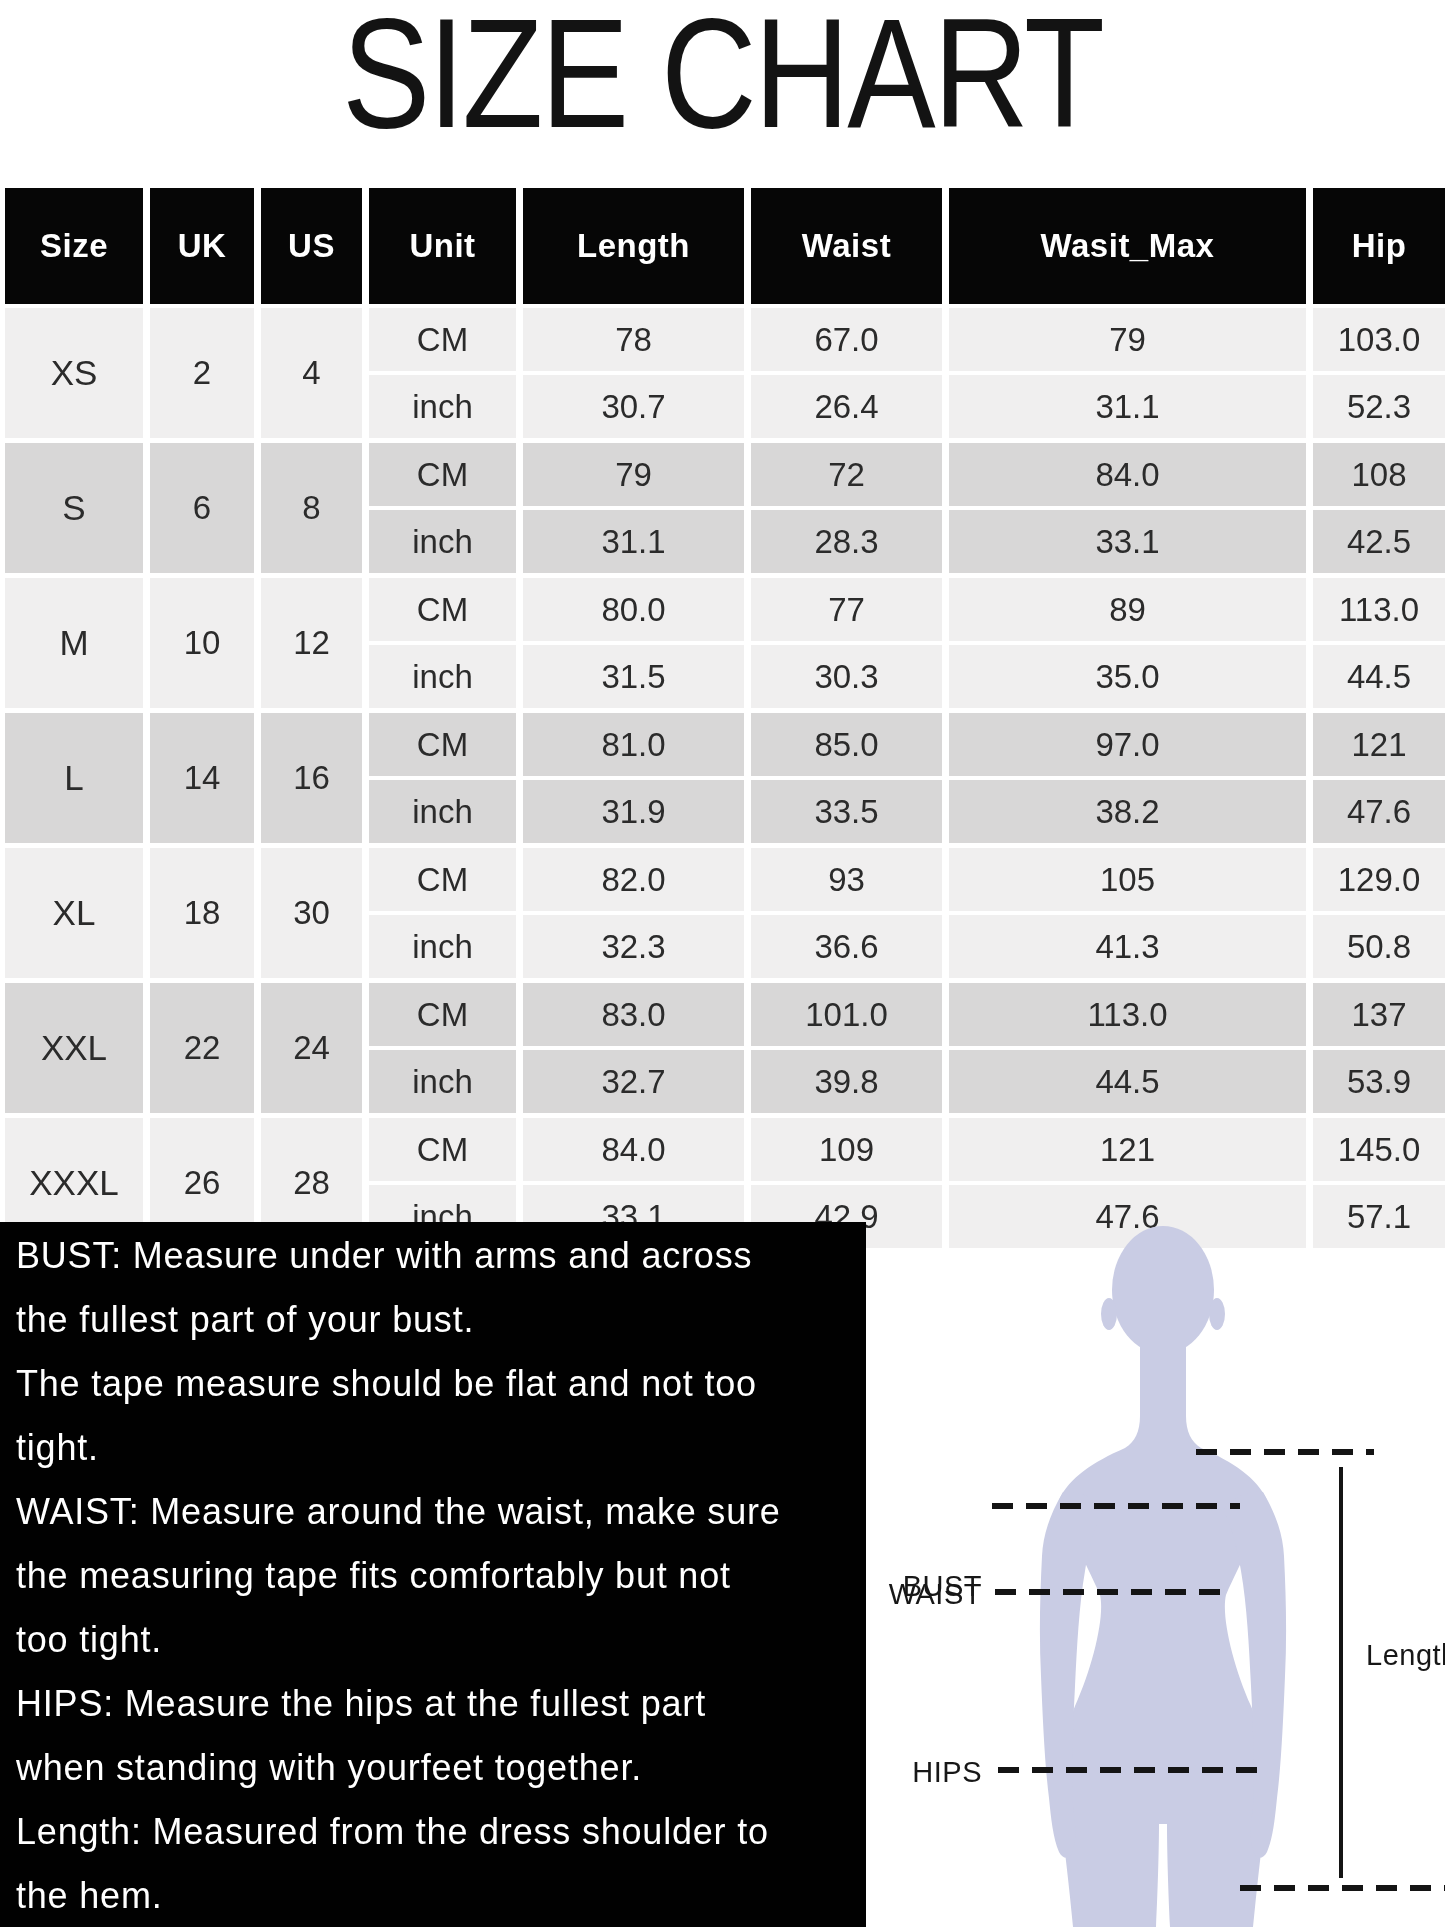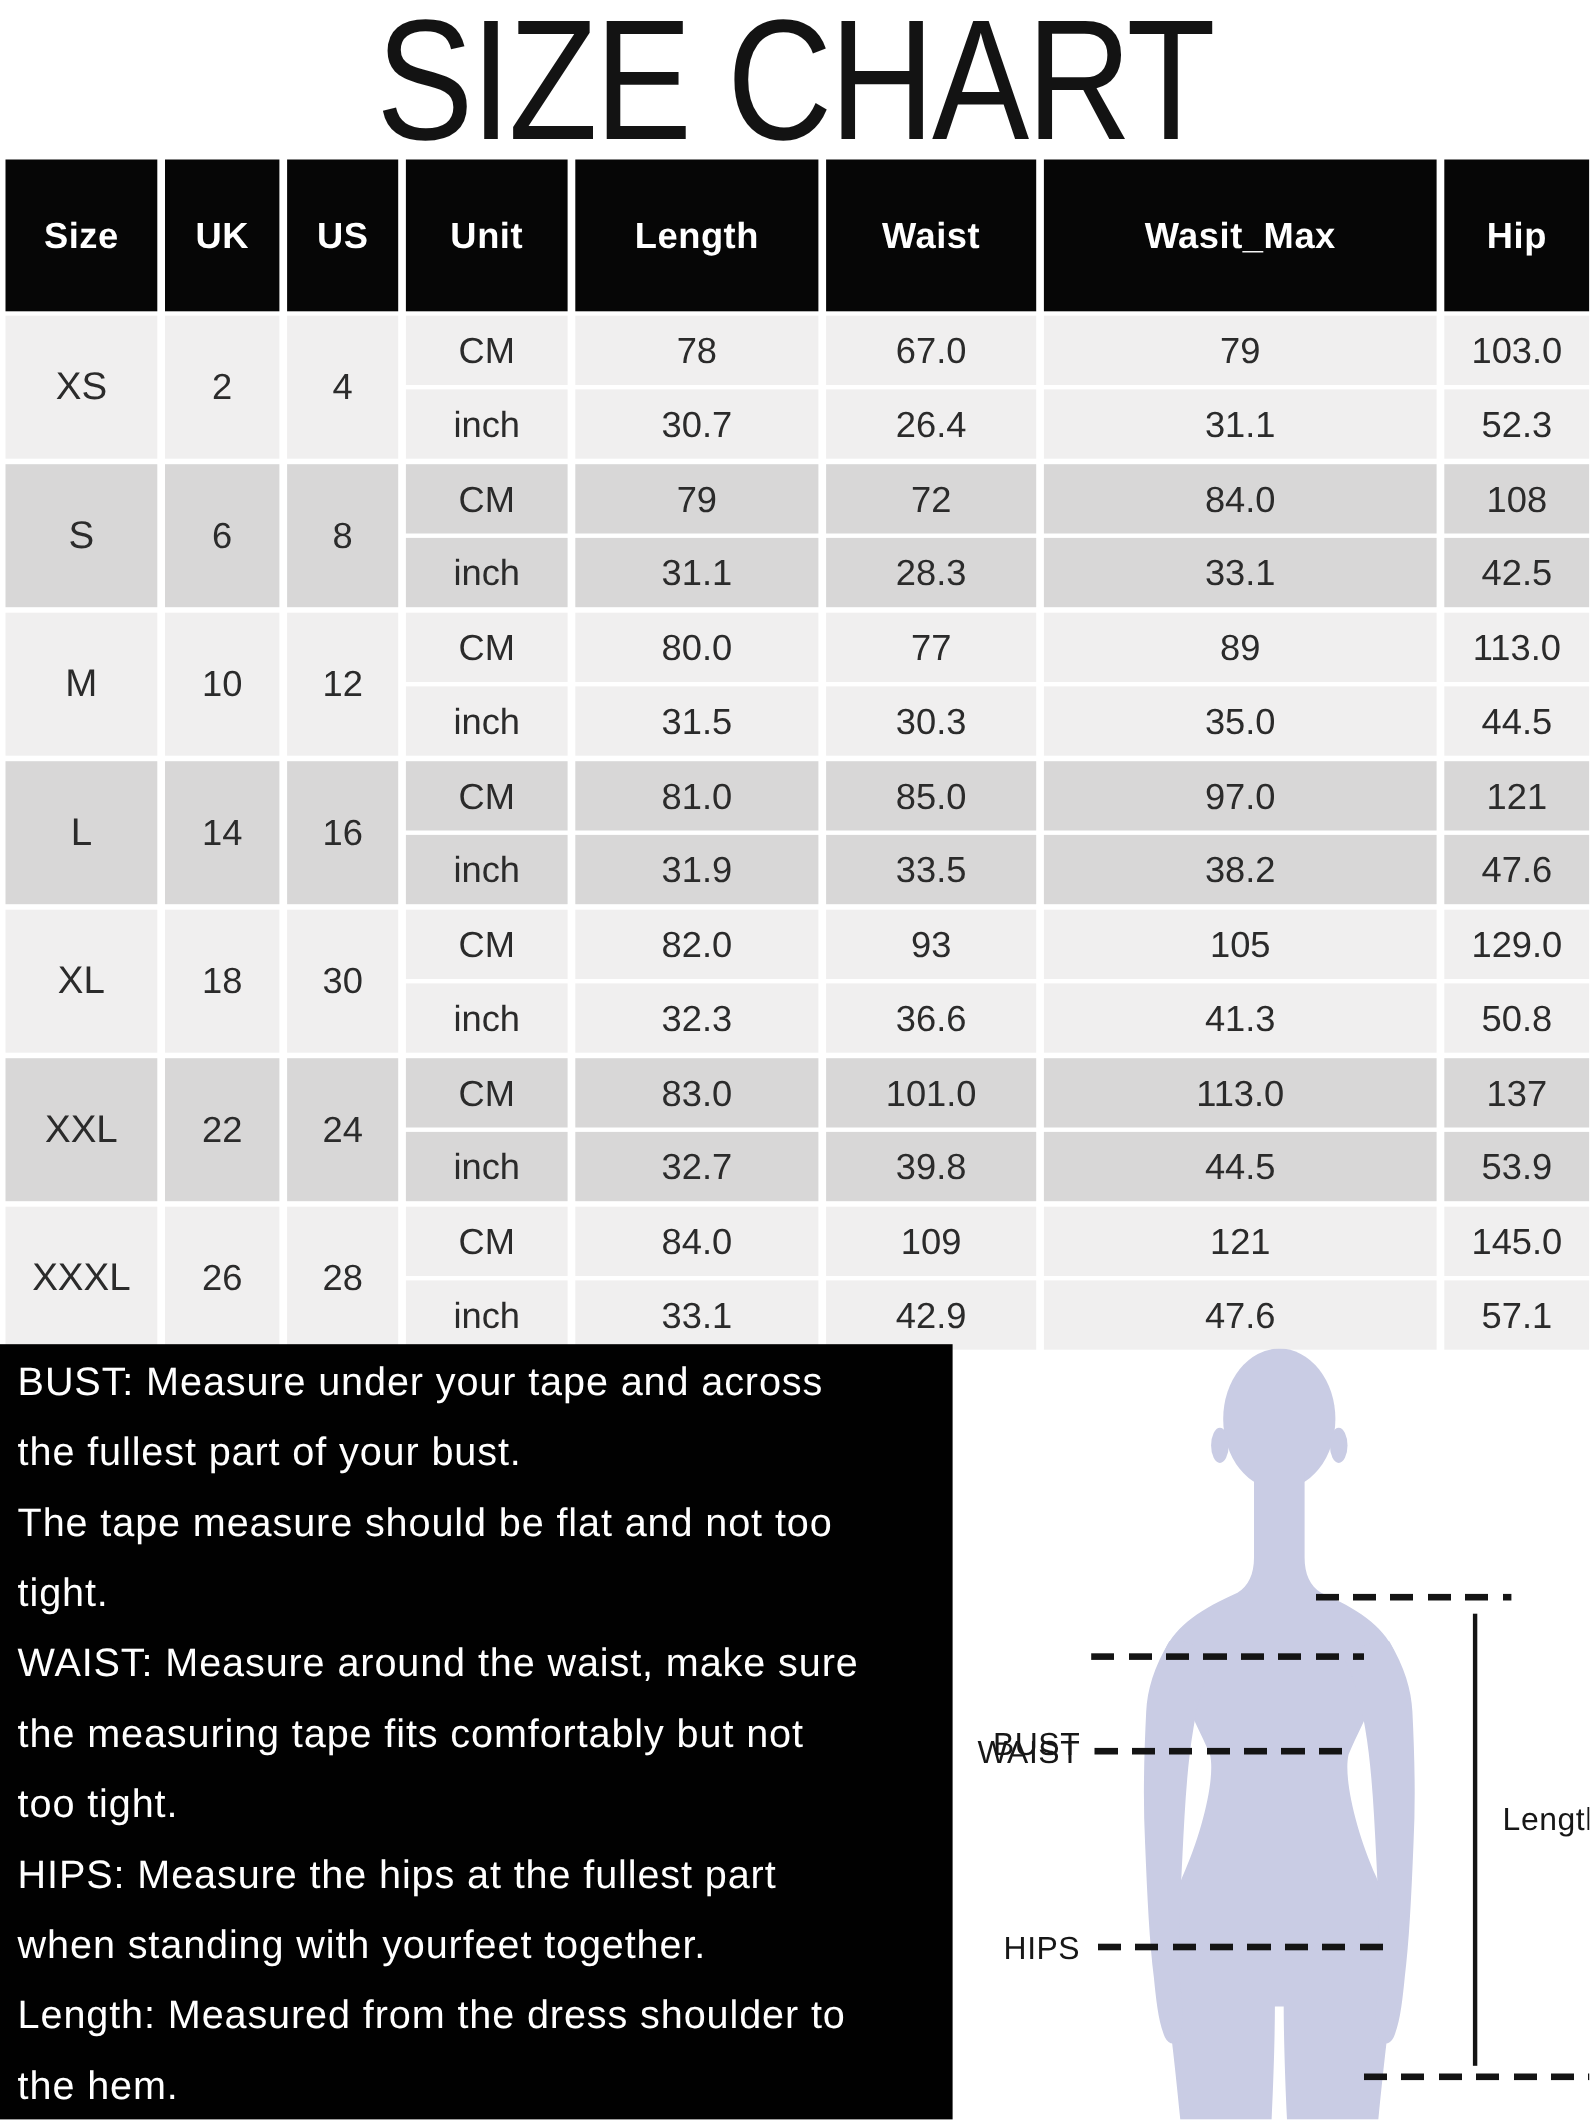--- a/index.html
+++ b/index.html
@@ -8,21 +8,21 @@
 
   
   .title-wrap{position:absolute;top:0;left:0;width:100%;height:145px;
               display:flex;align-items:center;justify-content:center;}
   .title-text{font-size:156px;font-weight:400;color:#131313;letter-spacing:-3px;
               white-space:nowrap;display:inline-block;transform:scaleX(0.85);line-height:1;}
 
   
   .size-table{position:absolute;top:145px;left:5px;width:1440px;
               --cols:138px 104px 101px 147px 221px 191px 357px 132px;}
-  .thead{display:grid;grid-template-columns:var(--cols);column-gap:7px;height:138px;}
+  .thead{display:grid;grid-template-columns:var(--cols);column-gap:7px;height:116px;margin-top:43px;}
   .th{background:var(--header-bg,#060606);color:#fff;display:flex;align-items:center;
       justify-content:center;font-size:33px;font-weight:bold;letter-spacing:.5px;}
   .block{display:grid;grid-template-columns:var(--cols);column-gap:7px;
          grid-template-rows:63px 4px 63px;margin-top:5px;}
   .block:first-child{margin-top:4px;}
   .cell{display:flex;align-items:center;justify-content:center;
         font-size:33px;color:var(--text-dark,#2b2b2b);}
   .cell.size-val{font-size:35px;}
   .block.light .cell{background:var(--row-light,#f0efef);}
   .block.dark  .cell{background:var(--row-dark,#d8d7d7);}
@@ -174,21 +174,21 @@
           <div class="cell" style="grid-area: 1 / 8;">145.0</div>
           <div class="cell" style="grid-area: 3 / 5;">33.1</div>
           <div class="cell" style="grid-area: 3 / 6;">42.9</div>
           <div class="cell" style="grid-area: 3 / 7;">47.6</div>
           <div class="cell" style="grid-area: 3 / 8;">57.1</div>
         </div>
       </div>
   </div>
 
   <div class="notes" id="notes">
-      <div class="note-line">BUST: Measure under your tape and across</div>
+      <div class="note-line">BUST: Measure under with arms and across</div>
       <div class="note-line">the fullest part of your bust.</div>
       <div class="note-line">The tape measure should be flat and not too</div>
       <div class="note-line">tight.</div>
       <div class="note-line">WAIST: Measure around the waist, make sure</div>
       <div class="note-line">the measuring tape fits comfortably but not</div>
       <div class="note-line">too tight.</div>
       <div class="note-line">HIPS: Measure the hips at the fullest part</div>
       <div class="note-line">when standing with yourfeet together.</div>
       <div class="note-line">Length: Measured from the dress shoulder to</div>
       <div class="note-line">the hem.</div>

